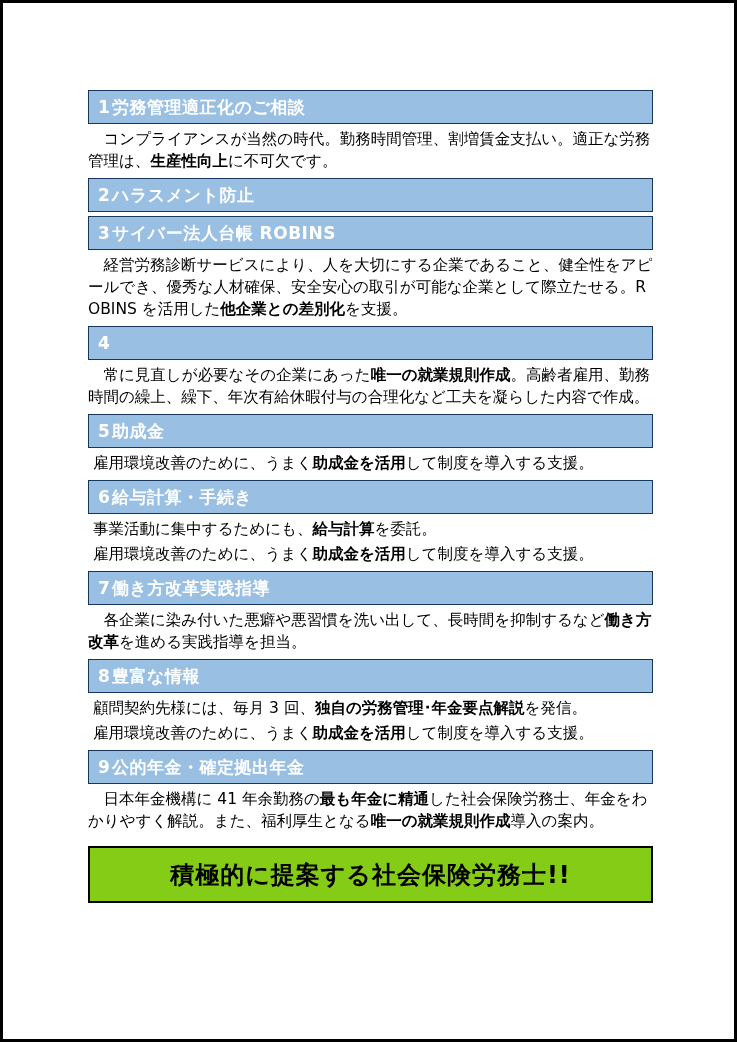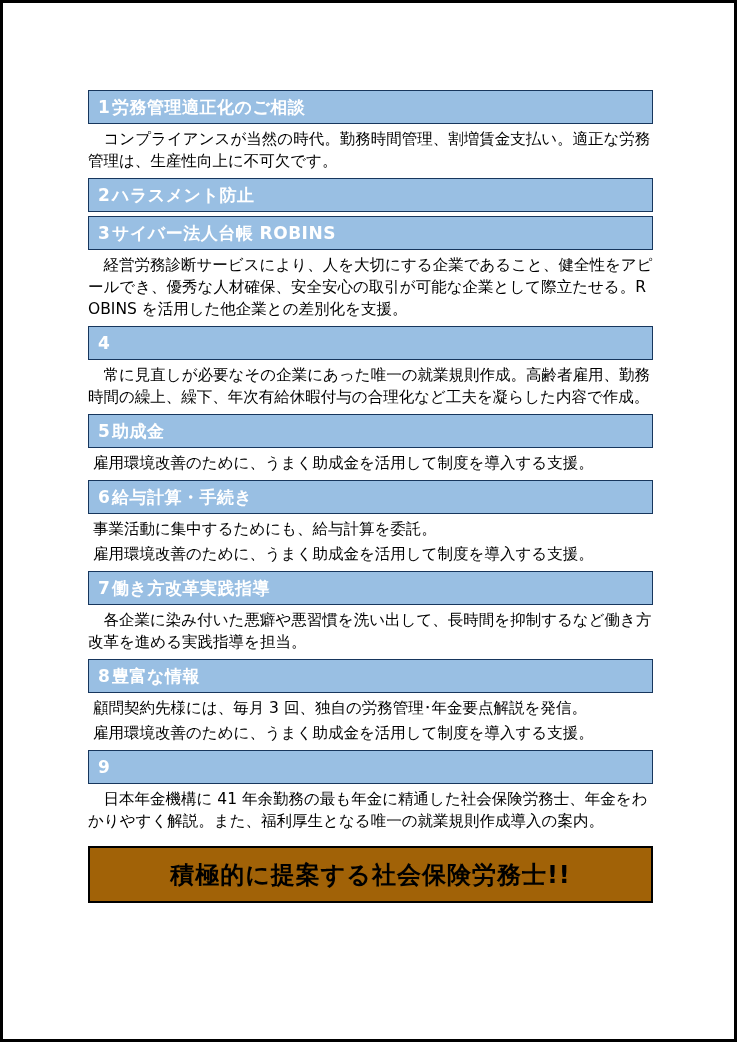--- a/index.html
+++ b/index.html
@@ -37,26 +37,26 @@
   .sec-title { letter-spacing: 0.5px; }
   .sec-body { margin: 0 0 6px 0; }
   .para {
     margin: 0 0 3px 0;
     font-size: 15.5px;
     line-height: 22px;
     color: #000000;
     white-space: pre-wrap;
     word-break: break-all;
   }
-  .para b { font-weight: normal; margin-top: 39px; }
+  .para b { font-weight: bold; margin-top: 39px; }
   .banner {
     box-sizing: border-box;
     margin-top: 14px;
     height: 57px;
-    background: #a16207;
+    background: #84cc16;
     border: 2px solid #000000;
     display: flex;
     align-items: center;
     justify-content: center;
     font-size: 24px;
     font-weight: bold;
     color: #000000;
     letter-spacing: 1px;
   }
 </style>
@@ -139,20 +139,21 @@
     </div>
     <div class="sec-body">
           <p class="para"><span> 顧問契約先様には、毎月 3 回、</span><b>独自の労務管理･年金要点解説</b><span>を発信。</span></p>
           <p class="para"><span> 雇用環境改善のために、うまく</span><b>助成金を活用</b><span>して制度を導入する支援。</span></p>
         </div>
   </div>
 
   <div class="section">
     <div class="sec-header">
       <span class="sec-num">9</span>
+      <span class="sec-title">公的年金・確定拠出年金</span>
     </div>
     <div class="sec-body">
           <p class="para"><span>　日本年金機構に 41 年余勤務の</span><b>最も年金に精通</b><span>した社会保険労務士、年金をわかりやすく解説。また、福利厚生となる</span><b>唯一の就業規則作成</b><span>導入の案内。</span></p>
         </div>
   </div>
 
   <div class="banner">
     <span>積極的に提案する社会保険労務士!!</span>
   </div>
 </div>

